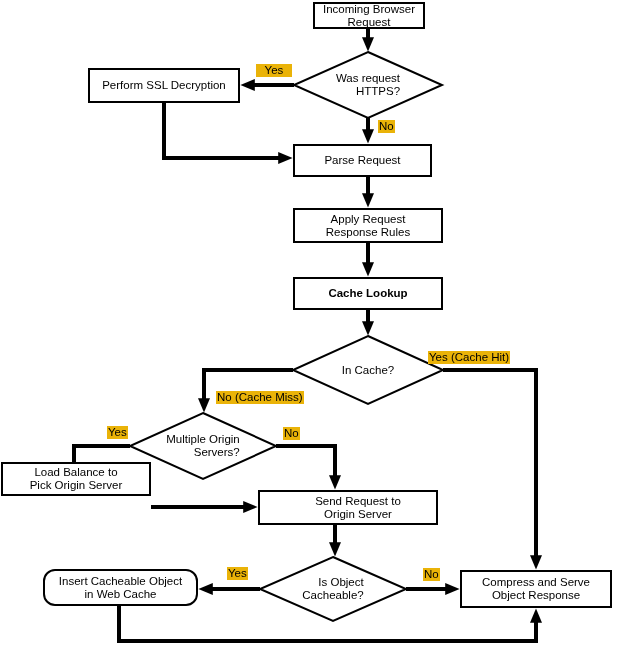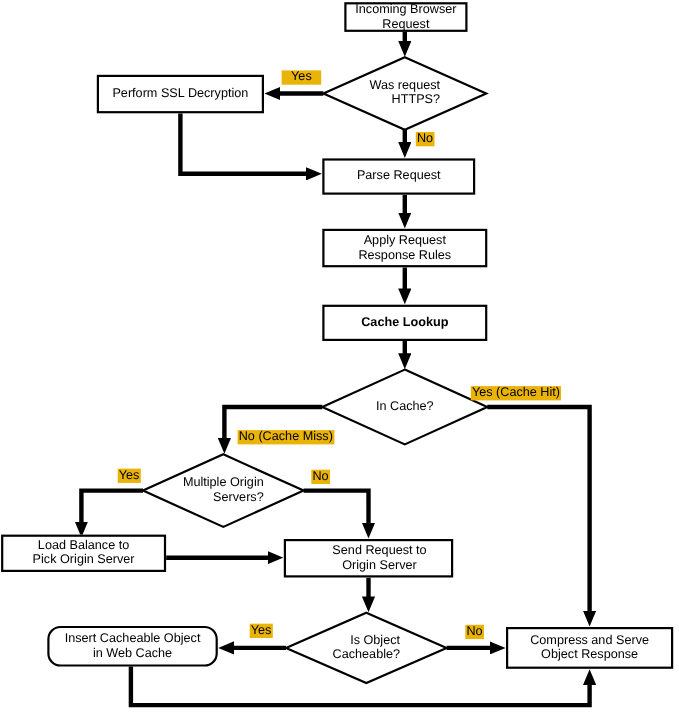--- a/index.html
+++ b/index.html
@@ -88,24 +88,24 @@
 
   <div class="node" style="left:88px; top:68px; width:152px; height:35px;">Perform SSL Decryption</div>
 
   <div class="node" style="left:293px; top:144px; width:139px; height:33px;">Parse Request</div>
 
   <div class="node" style="left:293px; top:208px; width:150px; height:35px;">Apply Request
 Response Rules</div>
 
   <div class="node" style="left:293px; top:277px; width:150px; height:33px;font-weight:bold;">Cache Lookup</div>
 
-  <div class="node" style="left:1px; top:486px; width:150px; height:34px;">Load Balance to
+  <div class="node" style="left:1px; top:462px; width:150px; height:34px;">Load Balance to
 Pick Origin Server</div>
 
-  <div class="node" style="left:258px; top:490px; width:154px; height:35px;padding-left:20px;">Send Request to
+  <div class="node" style="left:258px; top:490px; width:180px; height:35px;padding-left:20px;">Send Request to
 Origin Server</div>
 
   <div class="node" style="left:43px; top:569px; width:155px; height:37px;border-radius:12px;">Insert Cacheable Object
 in Web Cache</div>
 
   <div class="node" style="left:460px; top:570px; width:152px; height:38px;">Compress and Serve
 Object Response</div>
 
   <div class="dlabel" style="left:294px; top:52px; width:148px; height:66px;">Was request
 HTTPS?</div>

